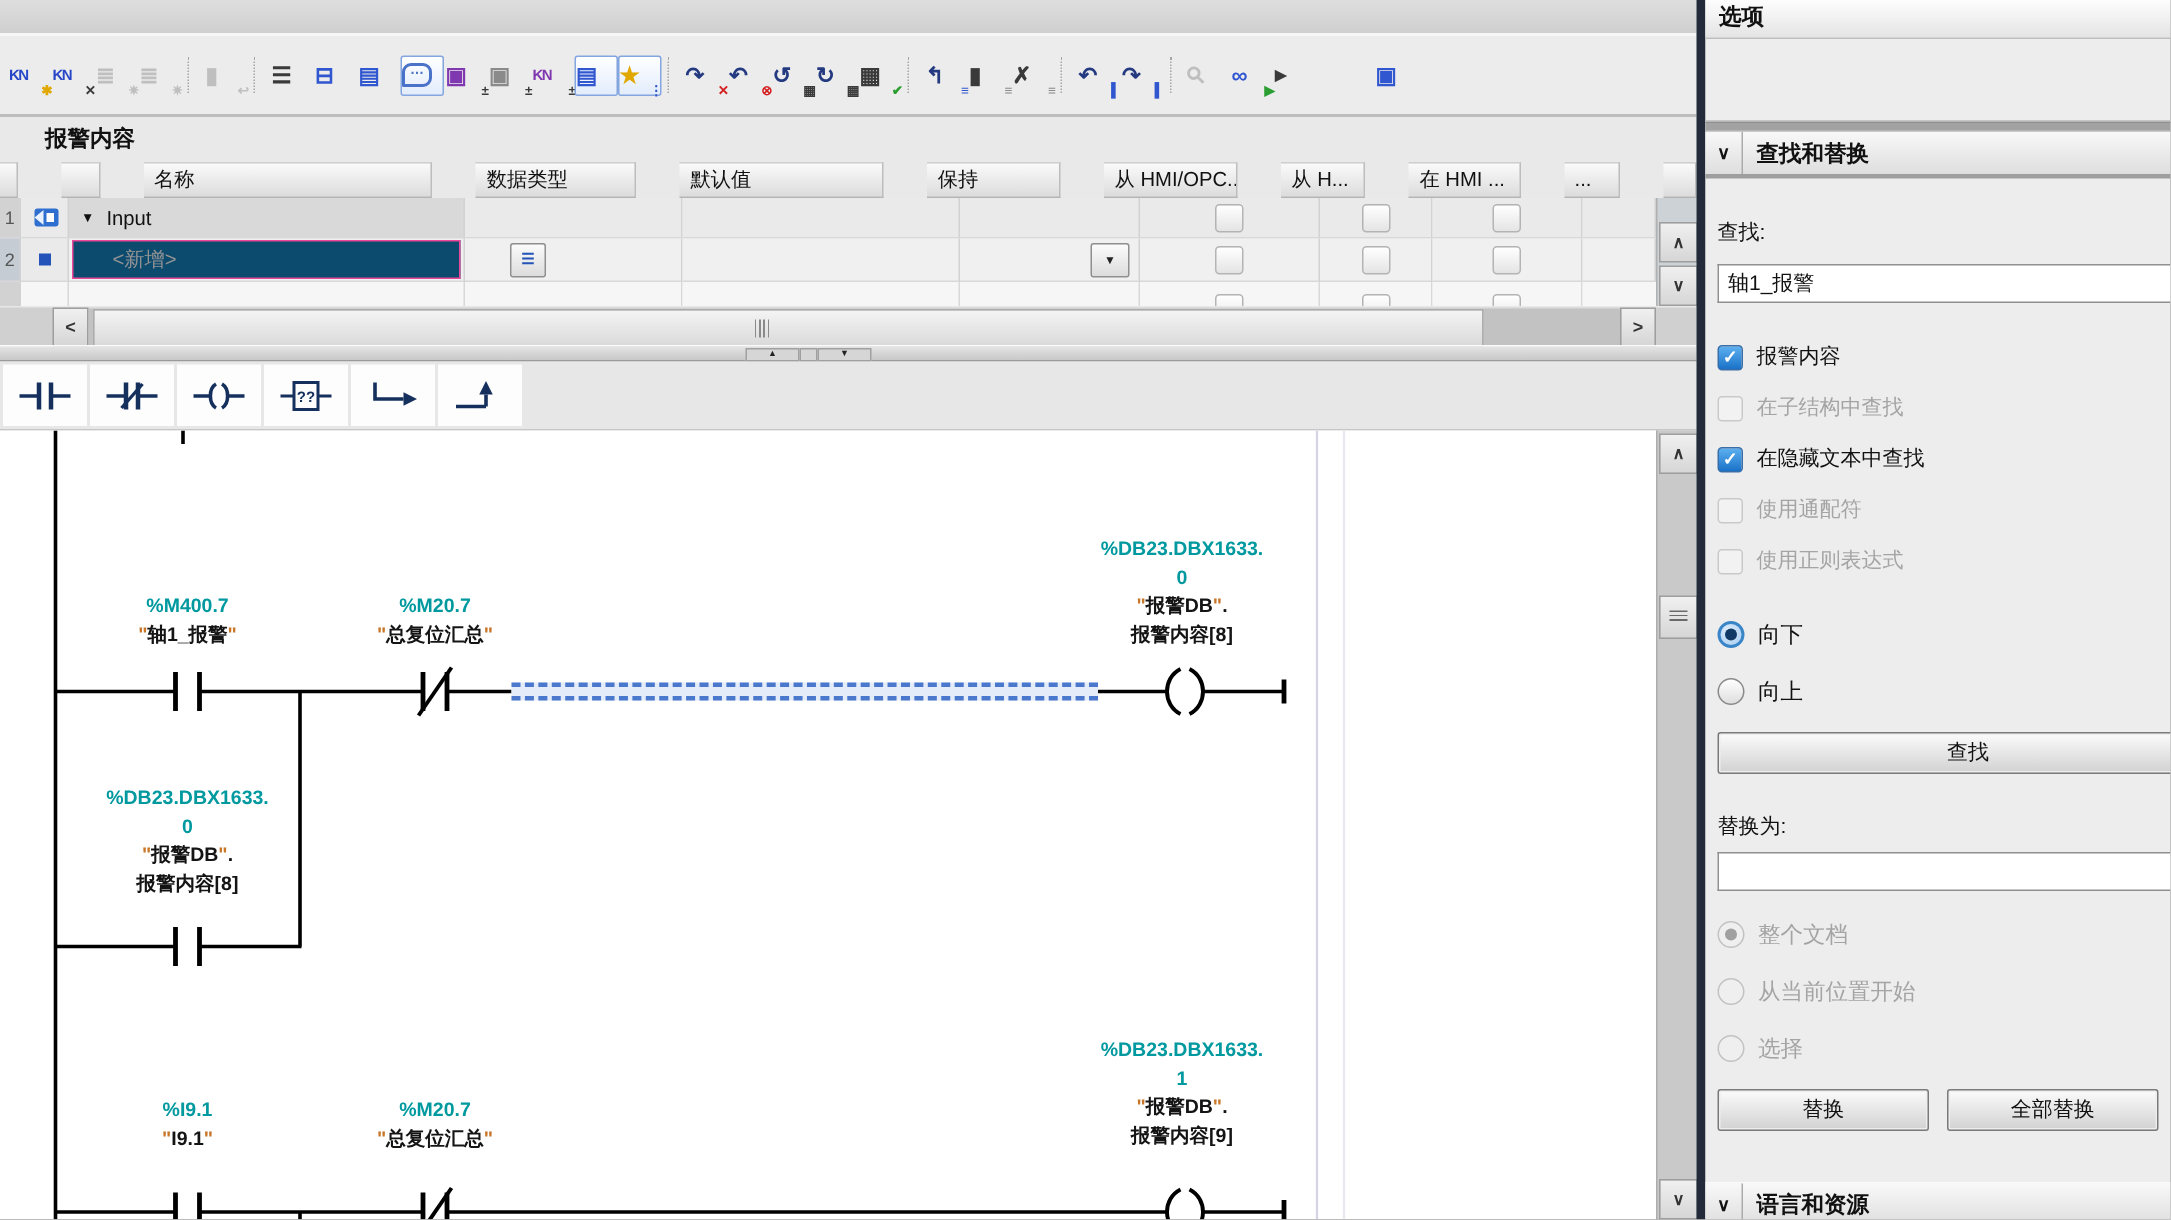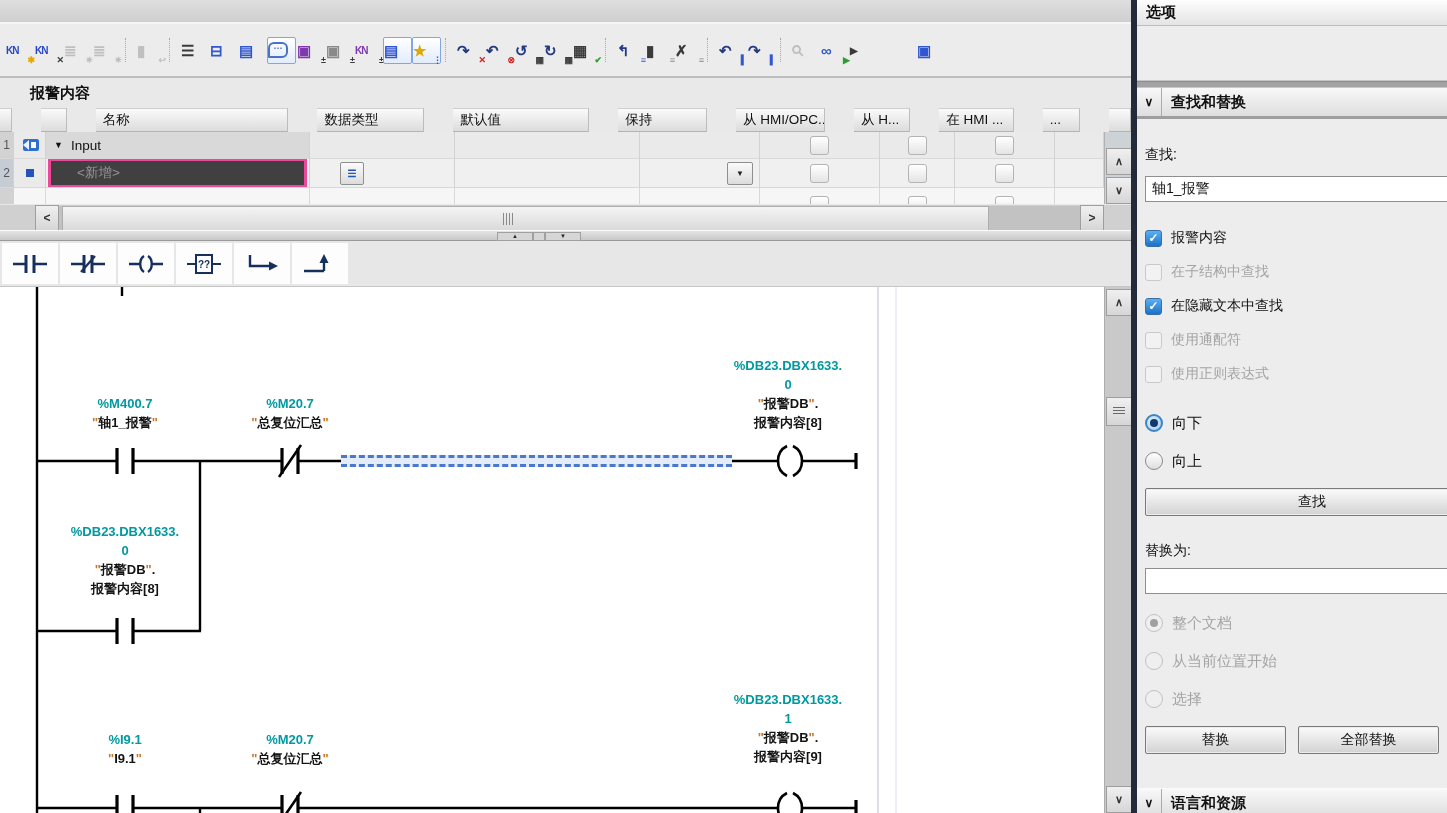--- a/index.html
+++ b/index.html
@@ -35,21 +35,21 @@
   .w6{width:120px}.w7{width:75px}.w8{width:100px}.w9{width:49px}.w10{width:27px}
   .vt-head{left:0;top:108px;width:1131px;height:24px;gap:29px;}
   .vt-head > div{background:linear-gradient(#fafafa,#dcdcdc);border-right:1px solid #bdbdbd;border-top:1px solid #cfcfcf;
                  border-bottom:1px solid #b4b4b4;font-size:13.5px;line-height:22px;padding-left:7px;}
   .vt-row{height:27px;}
   .vt-row > div{background:#eaeaea;border-right:1px solid #d2d2d2;border-bottom:1px solid #d8d8d8;
                 display:flex;align-items:center;font-size:13.5px;}
   .gut{justify-content:center;background:#d2d2d2 !important;color:#555;font-size:12px !important;}
   .cbq{width:17px;height:17px;border:1px solid #b4b4b4;border-radius:3px;background:linear-gradient(#ffffff,#e4e4e4);margin:auto;}
   .sec-icon{margin:auto;}
-  .newvar{flex:1;height:24px;margin:1px 2px;background:#404040;border:3px solid #ec4899;display:flex;align-items:center;
+  .newvar{flex:1;height:24px;margin:1px 2px;background:#0c4a6e;border:1px solid #ec4899;display:flex;align-items:center;
           padding-left:26px;color:#949494;position:relative;}
   .mini-btn{width:22px;height:21px;border:1px solid #8f8f8f;background:linear-gradient(#fbfbfb,#dcdcdc);
             display:flex;align-items:center;justify-content:center;border-radius:2px;}
   .dd-arrow{font-size:8px;color:#222;}
   .vscroll{left:1104px;top:132px;width:27px;height:72px;background:#cdd2d6;border-left:1px solid #b0b0b0;padding-top:16px;box-sizing:border-box;}
   .sbtn{display:flex;align-items:center;justify-content:center;background:linear-gradient(#f0f0f0,#d6d6d6);
         border:1px solid #9e9e9e;color:#333;font-weight:bold;}
   .vscroll .sbtn{width:24px;height:25px;margin:0 0 2px 1px;font-size:11px;}
   .hscroll{left:0;top:204px;width:1131px;height:26px;background:#d0d0d0;display:flex;align-items:center;border-top:1px solid #e8e8e8;}
   .hs-left{width:35px;height:100%;}

